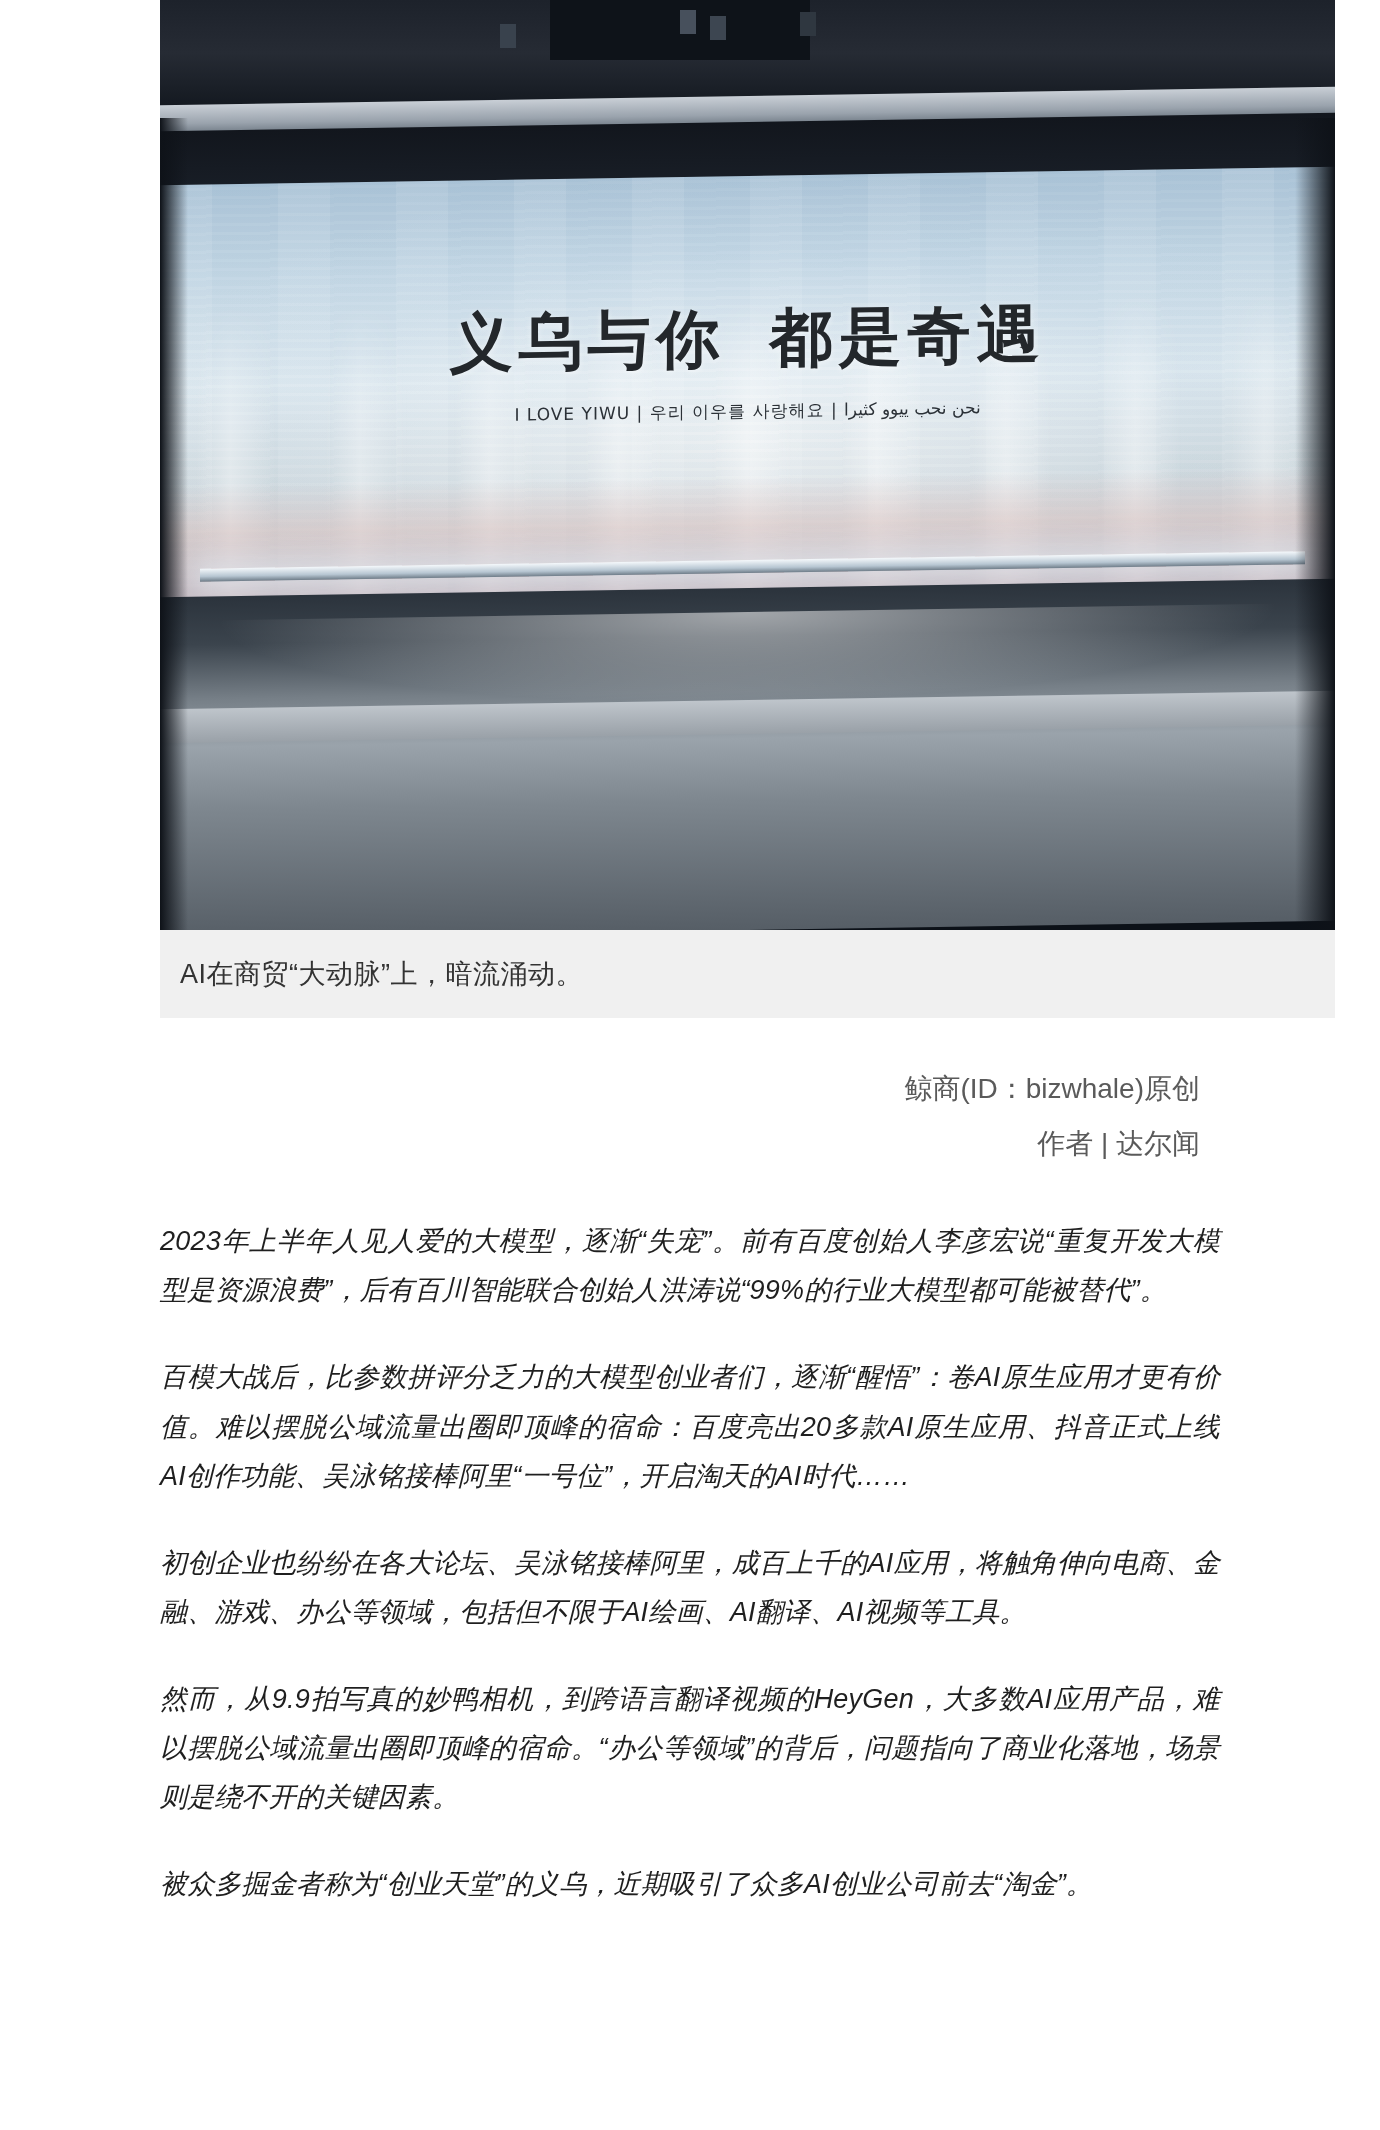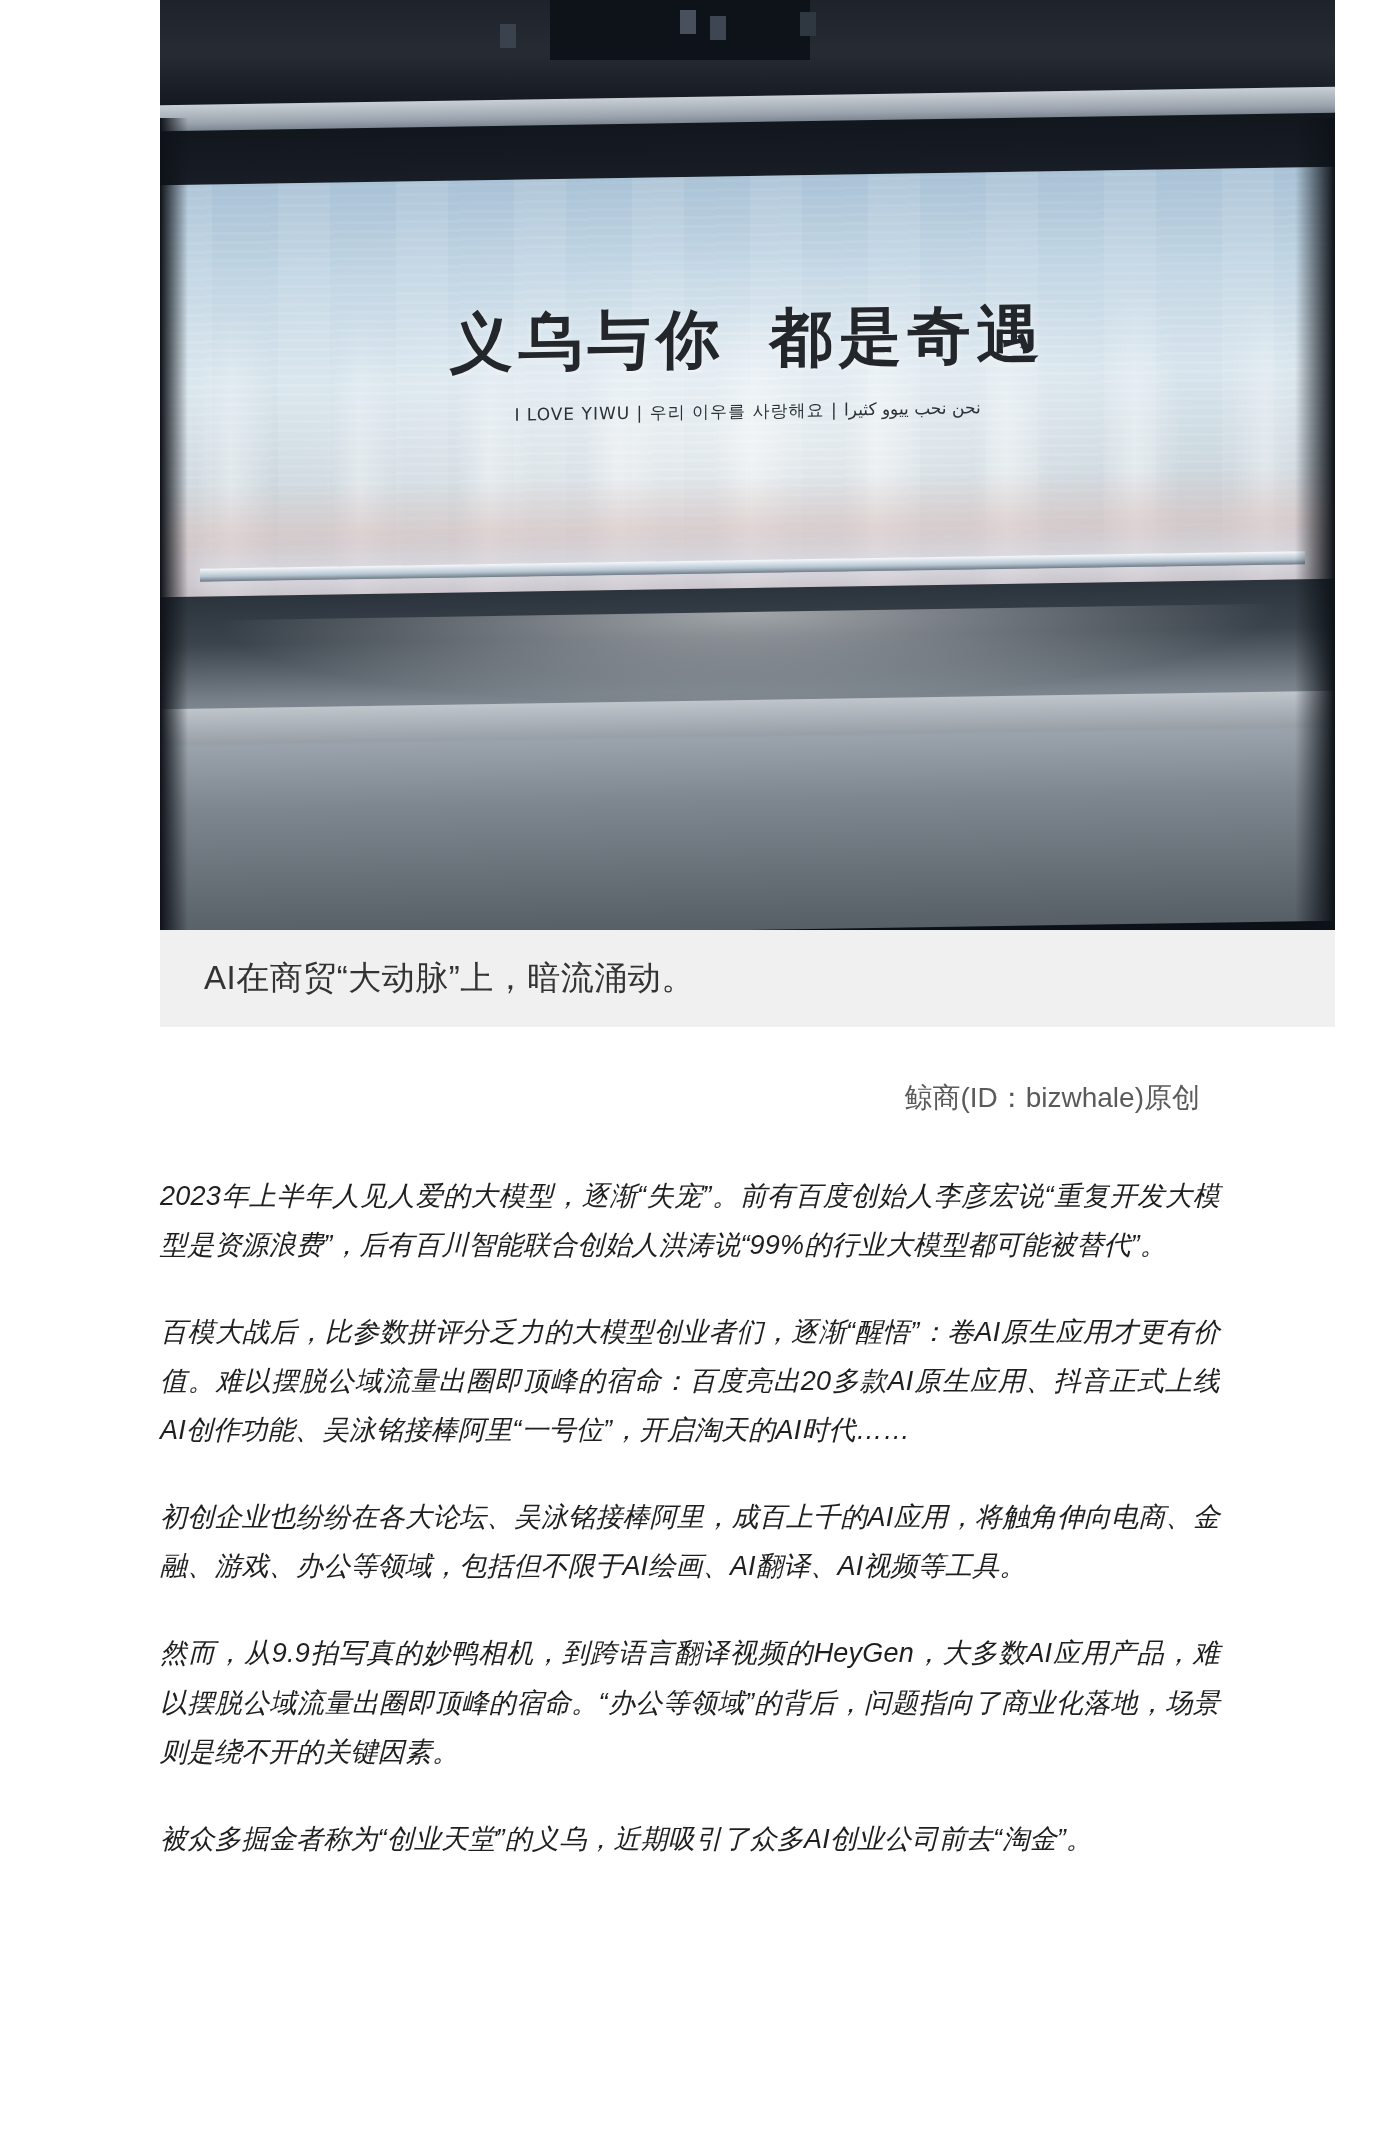--- a/index.html
+++ b/index.html
@@ -175,22 +175,22 @@
     right: 0; top: 118px; width: 40px; bottom: 0;
     background: linear-gradient(270deg, #0e1218 0%, rgba(14,18,24,0) 100%);
   }
 
   
   .caption-band {
     width: 1175px;
     margin: 0 0 0 0;
     background: #f0f0f0;
     box-sizing: border-box;
-    padding: 26px 0 26px 44px;
-    font-size: 33px;
+    padding: 26px 0 26px 20px;
+    font-size: 27px;
     color: #333333;
     letter-spacing: .5px;
   }
   .caption-wrap { padding: 0 52px 0 100px; box-sizing: border-box; }
 
   
   .byline {
     padding: 0 120px 0 100px;
     box-sizing: border-box;
     text-align: right;
@@ -244,20 +244,21 @@
       <div class="hero-right-dark"></div>
     </div>
   </div>
 
   <div class="caption-wrap">
     <div class="caption-band">AI在商贸“大动脉”上，暗流涌动。</div>
   </div>
 
   <div class="byline">
     <div>鲸商(ID：bizwhale)原创</div>
+    <div>作者 | 达尔闻</div>
   </div>
 
   <div class="body">
     <p>2023年上半年人见人爱的大模型，逐渐“失宠”。前有百度创始人李彦宏说“重复开发大模型是资源浪费”，后有百川智能联合创始人洪涛说“99%的行业大模型都可能被替代”。</p>
     <p>百模大战后，比参数拼评分乏力的大模型创业者们，逐渐“醒悟”：卷AI原生应用才更有价值。难以摆脱公域流量出圈即顶峰的宿命：百度亮出20多款AI原生应用、抖音正式上线AI创作功能、吴泳铭接棒阿里“一号位”，开启淘天的AI时代……</p>
     <p>初创企业也纷纷在各大论坛、吴泳铭接棒阿里，成百上千的AI应用，将触角伸向电商、金融、游戏、办公等领域，包括但不限于AI绘画、AI翻译、AI视频等工具。</p>
     <p>然而，从9.9拍写真的妙鸭相机，到跨语言翻译视频的HeyGen，大多数AI应用产品，难以摆脱公域流量出圈即顶峰的宿命。“办公等领域”的背后，问题指向了商业化落地，场景则是绕不开的关键因素。</p>
     <p>被众多掘金者称为“创业天堂”的义乌，近期吸引了众多AI创业公司前去“淘金”。</p>
   </div>
 

